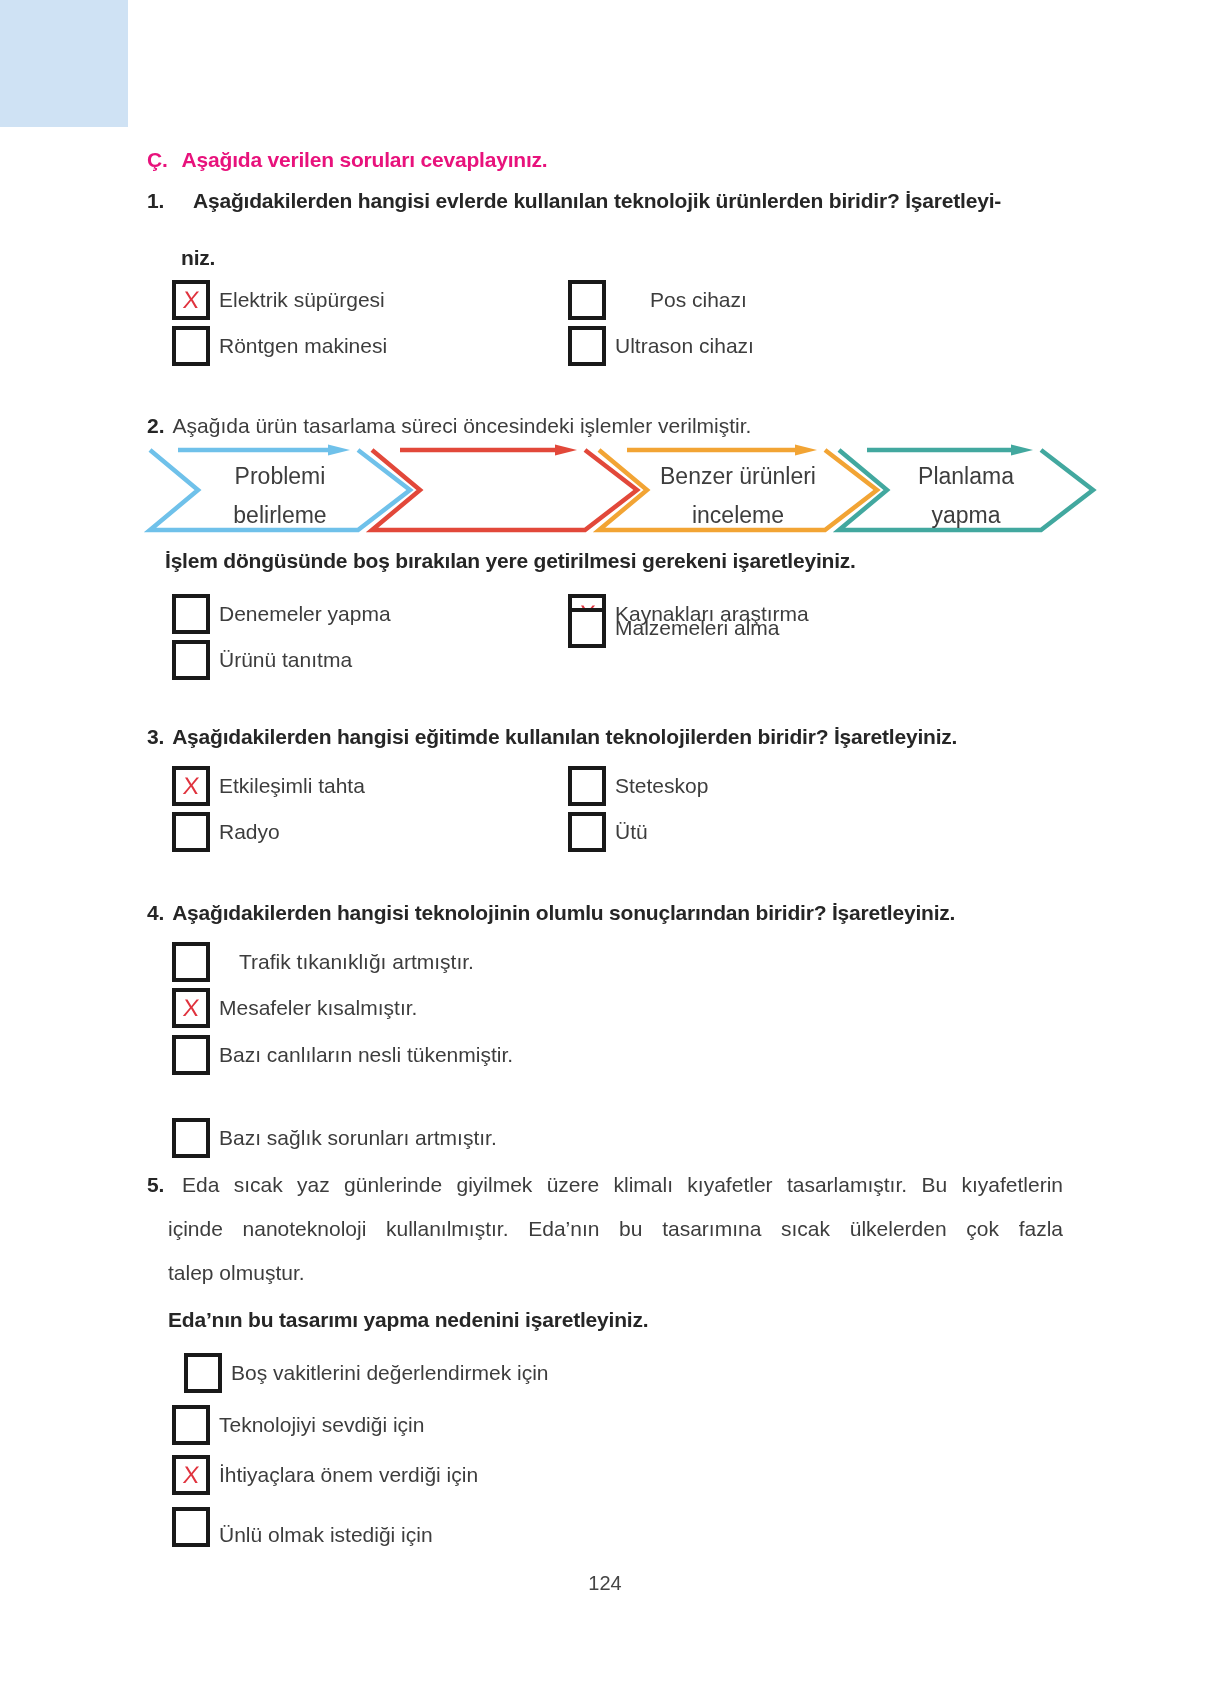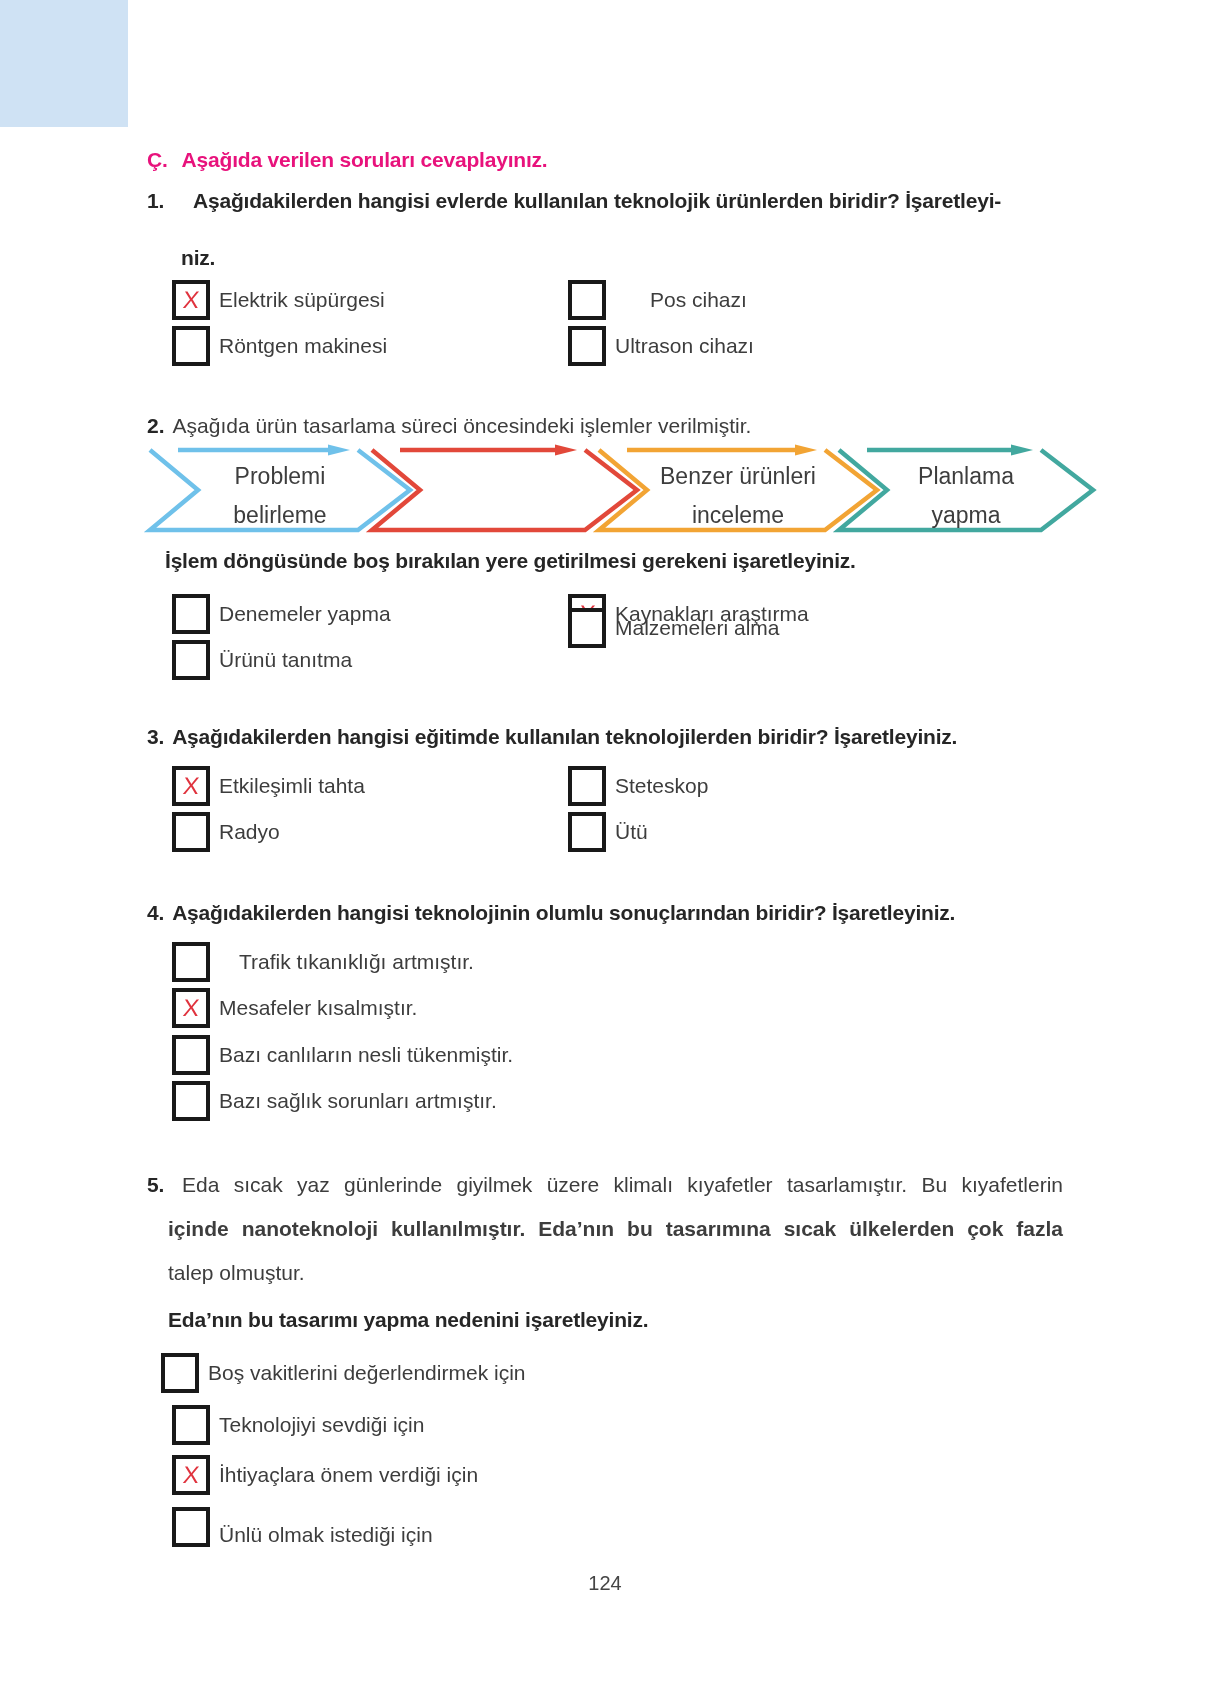--- a/index.html
+++ b/index.html
@@ -170,34 +170,34 @@
       <span class="xmark">X</span>
     </span>
   <span class="olabel">Mesafeler kısalmıştır.</span>
 </div>
 <div class="opt" style="left:172px;top:1035px;">
   <span class="cbox">
       <span class="xmark" style="visibility: hidden;">X</span>
     </span>
   <span class="olabel">Bazı canlıların nesli tükenmiştir.</span>
 </div>
-<div class="opt" style="left:172px;top:1081px;">
+<div class="opt" style="left:172px;top:1118px;">
   <span class="cbox">
       <span class="xmark" style="visibility: hidden;">X</span>
     </span>
   <span class="olabel">Bazı sağlık sorunları artmıştır.</span>
 </div>
 
 <div class="abs qbold" style="left:147px;top:1171px;">5.</div>
 <div class="abs qreg para just" style="left:168px;top:1171px;text-indent:14px;">Eda sıcak yaz günlerinde giyilmek üzere klimalı kıyafetler tasarlamıştır. Bu kıyafetlerin</div>
-<div class="abs qreg para just" style="left:168px;top:1215px;font-weight:bold;">içinde nanoteknoloji kullanılmıştır. Eda’nın bu tasarımına sıcak ülkelerden çok fazla</div>
+<div class="abs qreg para just" style="left:168px;top:1215px;">içinde nanoteknoloji kullanılmıştır. Eda’nın bu tasarımına sıcak ülkelerden çok fazla</div>
 <div class="abs qreg para" style="left:168px;top:1259px;">talep olmuştur.</div>
 <div class="abs qbold" style="left:168px;top:1306px;white-space:nowrap;">Eda’nın bu tasarımı yapma nedenini işaretleyiniz.</div>
 
-<div class="opt" style="left:161px;top:1353px;">
+<div class="opt" style="left:184px;top:1353px;">
   <span class="cbox">
       <span class="xmark" style="visibility: hidden;">X</span>
     </span>
   <span class="olabel">Boş vakitlerini değerlendirmek için</span>
 </div>
 <div class="opt" style="left:172px;top:1405px;">
   <span class="cbox">
       <span class="xmark" style="visibility: hidden;">X</span>
     </span>
   <span class="olabel">Teknolojiyi sevdiği için</span>

